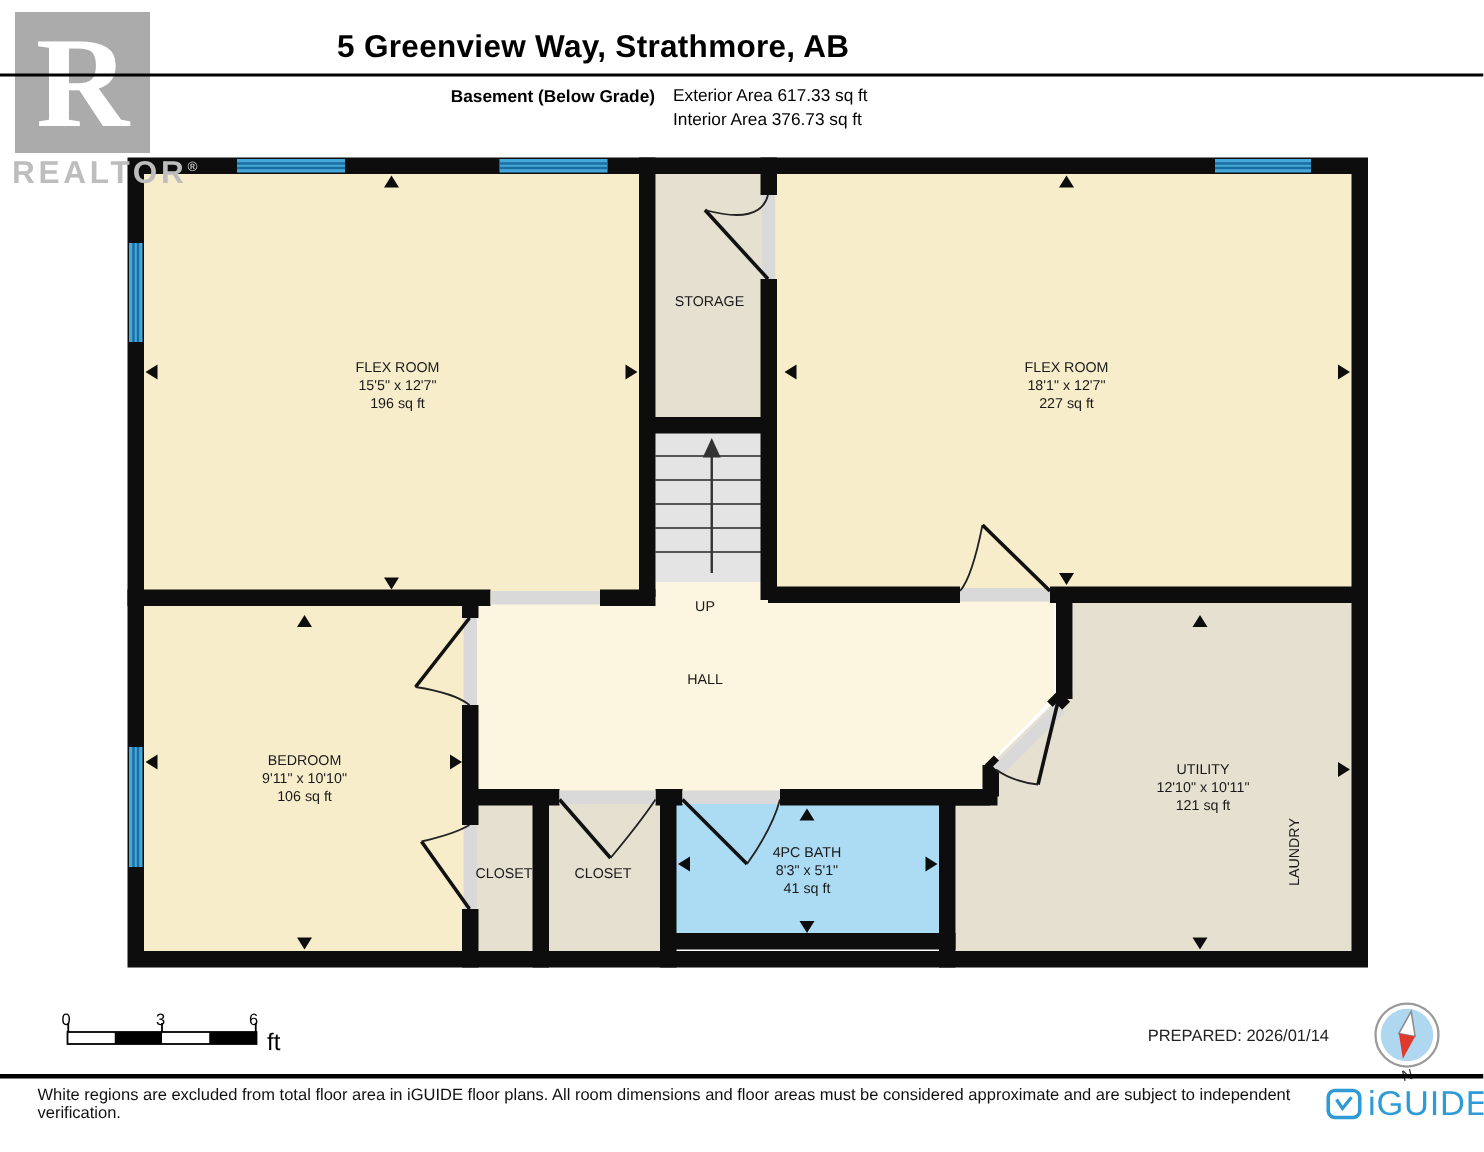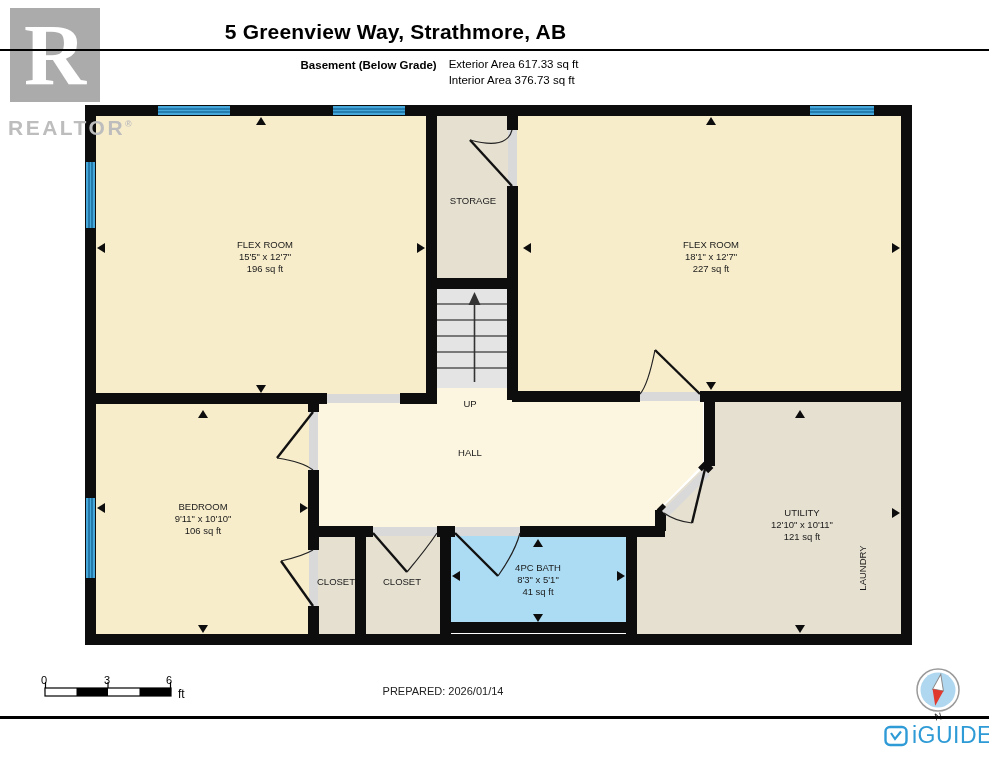--- a/index.html
+++ b/index.html
@@ -12,38 +12,38 @@
   .title-rule { position:absolute; top:49px; left:0; width:989px; height:2px; background:#000; z-index:5; }
   .subtitle { position:absolute; top:58px; left:0; width:879px; display:flex; justify-content:center; gap:12px; font-size:11.5px; color:#000; }
   .subtitle .floor { font-weight:bold; padding-top:1px; }
   .subtitle .areas { display:flex; flex-direction:column; gap:4px; }
 
   
   .realtor { position:absolute; top:8px; left:8px; width:115px; z-index:1; }
   .realtor-box { width:90px; height:94px; background:#ababab; margin-left:2px;
                  display:flex; align-items:center; justify-content:center; }
   .realtor-r { font-family:"Liberation Serif",serif; font-weight:bold; font-size:86px; color:#fff; line-height:1; }
-  .realtor-word { margin-top:14px; font-size:21px; color:#bdbdbd; letter-spacing:2.5px; font-weight:bold; }
+  .realtor-word { margin-top:2px; font-size:21px; color:#bdbdbd; letter-spacing:2.5px; font-weight:bold; }
   .realtor-word sup { font-size:9px; }
 
   
   svg.plan { position:absolute; left:0; top:0; width:989px; height:768px; }
   .wall { stroke:#0d0d0d; stroke-width:11; fill:none; }
   .jamb { fill:#d9d9d9; stroke:none; }
   .leaf { stroke:#111; stroke-width:2.4; fill:none; }
   .arc  { stroke:#222; stroke-width:1.2; fill:none; }
   .tread { stroke:#555; stroke-width:1.4; }
   .stair-arrow { stroke:#333; stroke-width:1.6; fill:none; }
   .dim { fill:#0d0d0d; }
   .rlabel { font-size:9.5px; fill:#1a1a1a; text-anchor:middle; }
   .wstripe { stroke-width:1.6; fill:none; }
 
   
   .scale-num { position:absolute; font-size:11px; color:#000; }
-  .prepared { position:absolute; top:685px; left:0; width:886px; text-align:center; font-size:11px; color:#222; }
+  .prepared { position:absolute; top:685px; left:0; width:886px; text-align:right; font-size:11px; color:#222; }
   .footer-rule { position:absolute; top:716px; left:0; width:989px; height:2.5px; background:#000; }
   .disclaimer { position:absolute; top:724px; left:25px; width:840px; font-size:11px; color:#111; }
   .iguide { position:absolute; top:722px; left:883px; display:flex; align-items:center; gap:3px; }
   .iguide-text { font-size:23px; color:#2e9bd6; letter-spacing:.5px; }
 </style>
 </head>
 <body>
 
 <div class="page">
 
@@ -224,24 +224,25 @@
         <polygon points="0,-16 -5.5,0 5.5,0" fill="#fff" stroke="#8a8a8a" stroke-width="1"></polygon>
         <polygon points="0,16 -5.5,0 5.5,0" fill="#E03A2F"></polygon>
       </g>
       <text x="1" y="30" font-size="10" fill="#333" text-anchor="middle" transform="rotate(-14 1 30)">N</text>
     </g>
   </svg>
 
   <div class="scale-num" style="top:674px; left:41px;">0</div>
   <div class="scale-num" style="top:674px; left:104px;">3</div>
   <div class="scale-num" style="top:674px; left:166px;">6</div>
-  <div class="scale-num" style="top:687px; left:178px; font-size:12px;">ft</div>
+  <div class="scale-num" style="top:687px; left:178px; font-size:16px;">ft</div>
 
   <div class="prepared">PREPARED: 2026/01/14</div>
   <div class="footer-rule"></div>
+  <div class="disclaimer">White regions are excluded from total floor area in iGUIDE floor plans. All room dimensions and floor areas must be considered approximate and are subject to independent verification.</div>
 
   <div class="iguide">
     <svg width="26" height="26" viewBox="0 0 26 26">
       <rect x="2.5" y="4" width="21" height="18" rx="4.5" fill="none" stroke="#2e9bd6" stroke-width="2.4"></rect>
       <polyline points="8,10 12,16 18,8.5" fill="none" stroke="#2e9bd6" stroke-width="2.2"></polyline>
     </svg>
     <span class="iguide-text">iGUIDE</span>
   </div>
 
 </div>

